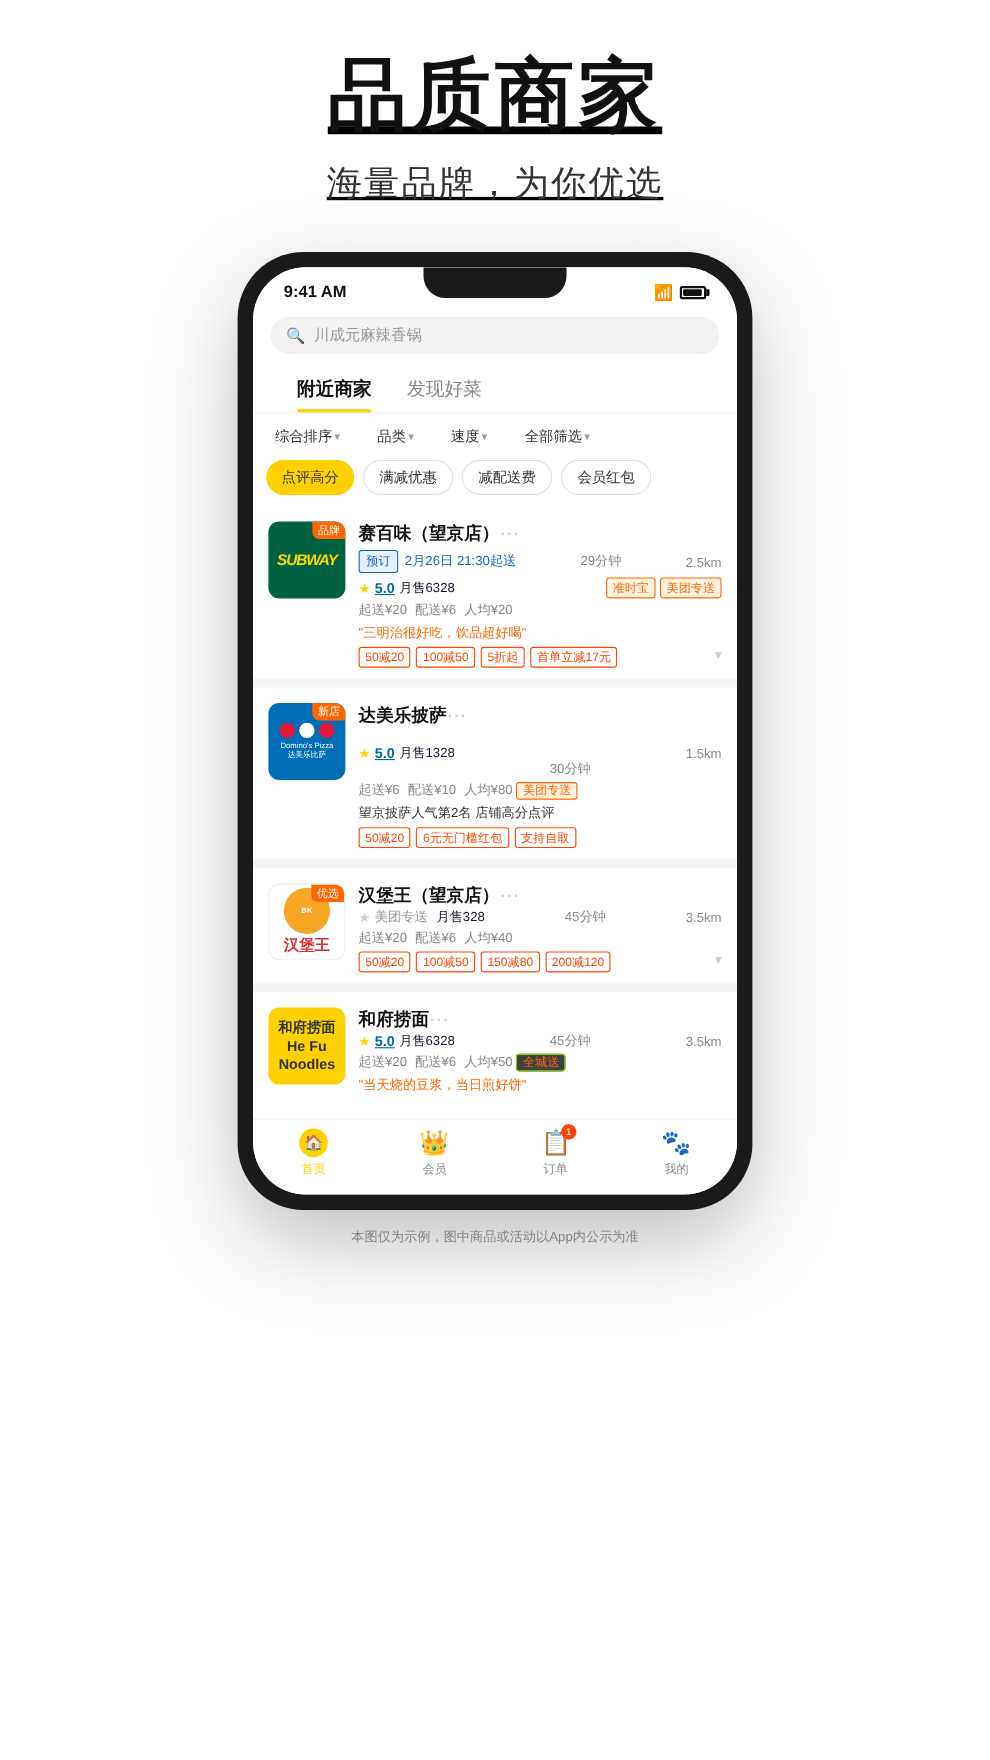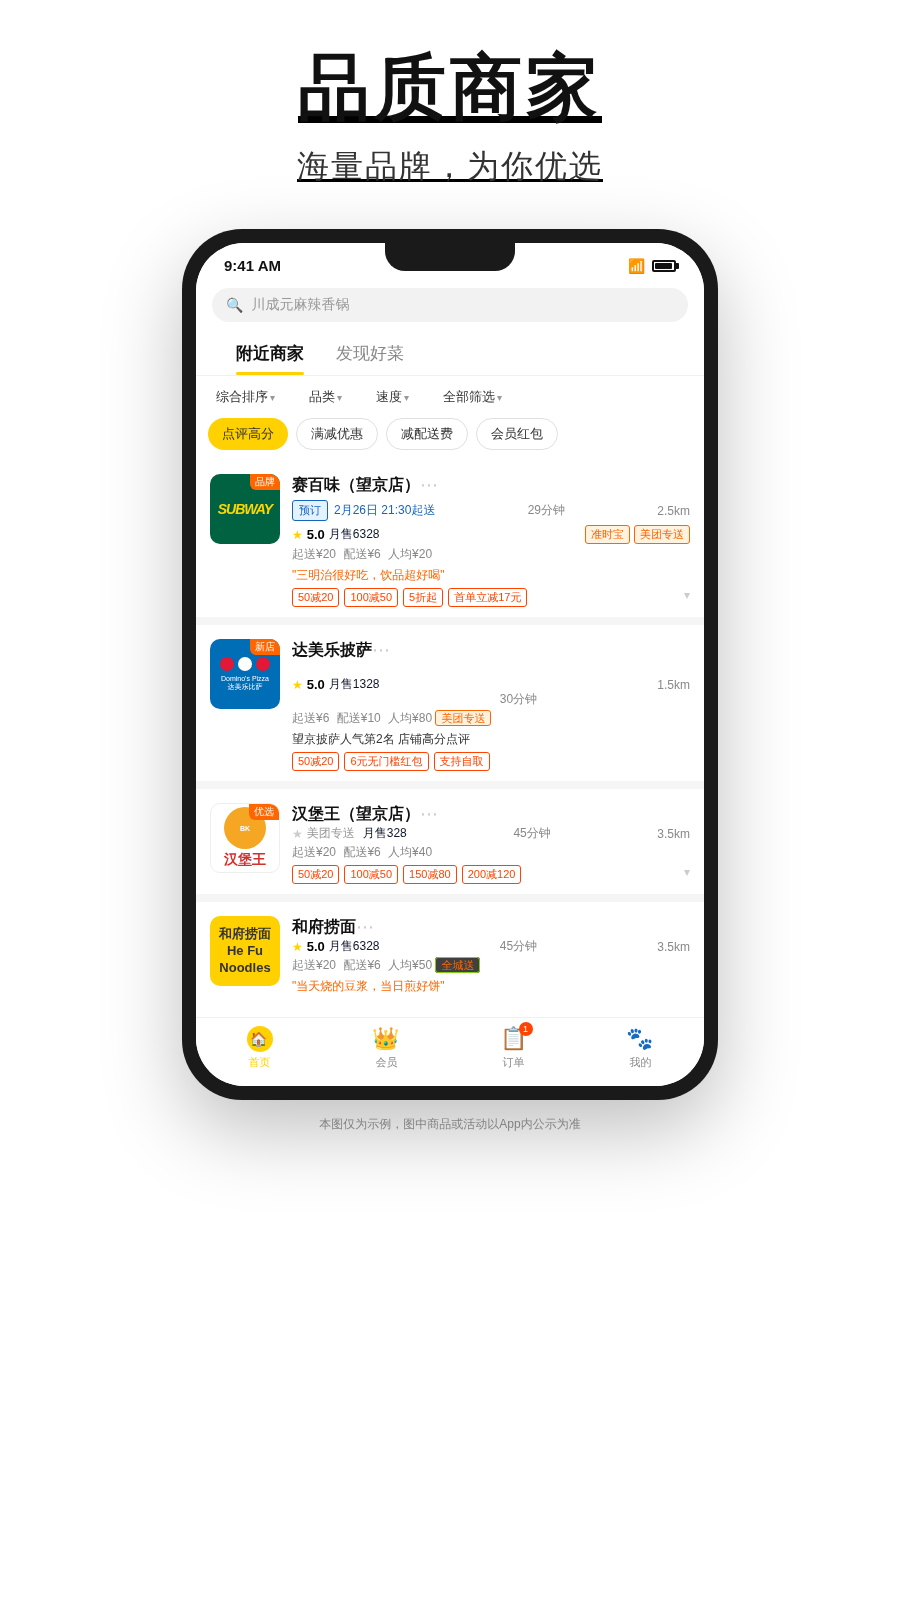--- a/index.html
+++ b/index.html
@@ -29,21 +29,21 @@
     .page-subtitle {
       font-size: 32px;
       color: #333;
       margin-top: 18px;
       font-weight: 400;
       letter-spacing: 2px;
     }
 
     
     .phone-shell {
-      width: 536px;
+      width: 468px;
       background: #1a1a1a;
       border-radius: 60px;
       padding: 14px;
       box-shadow: 0 30px 80px rgba(0,0,0,0.25);
       position: relative;
     }
     .phone-screen {
       background: #fff;
       border-radius: 48px;
       overflow: hidden;
@@ -367,22 +367,23 @@
       padding: 2px 6px;
       border-radius: 3px;
       border: 1px solid #1565C0;
     }
     .star {
       color: #FFD100;
       font-size: 12px;
     }
     .rating-text {
       font-size: 13px;
-      color: #000000;
+      color: #0369a1;
       font-weight: 600;
+      text-decoration: underline;
     }
     .monthly-sales {
       font-size: 12px;
       color: #0f172a;
     }
     .service-tags {
       display: flex;
       gap: 4px;
       margin-left: auto;
     }

